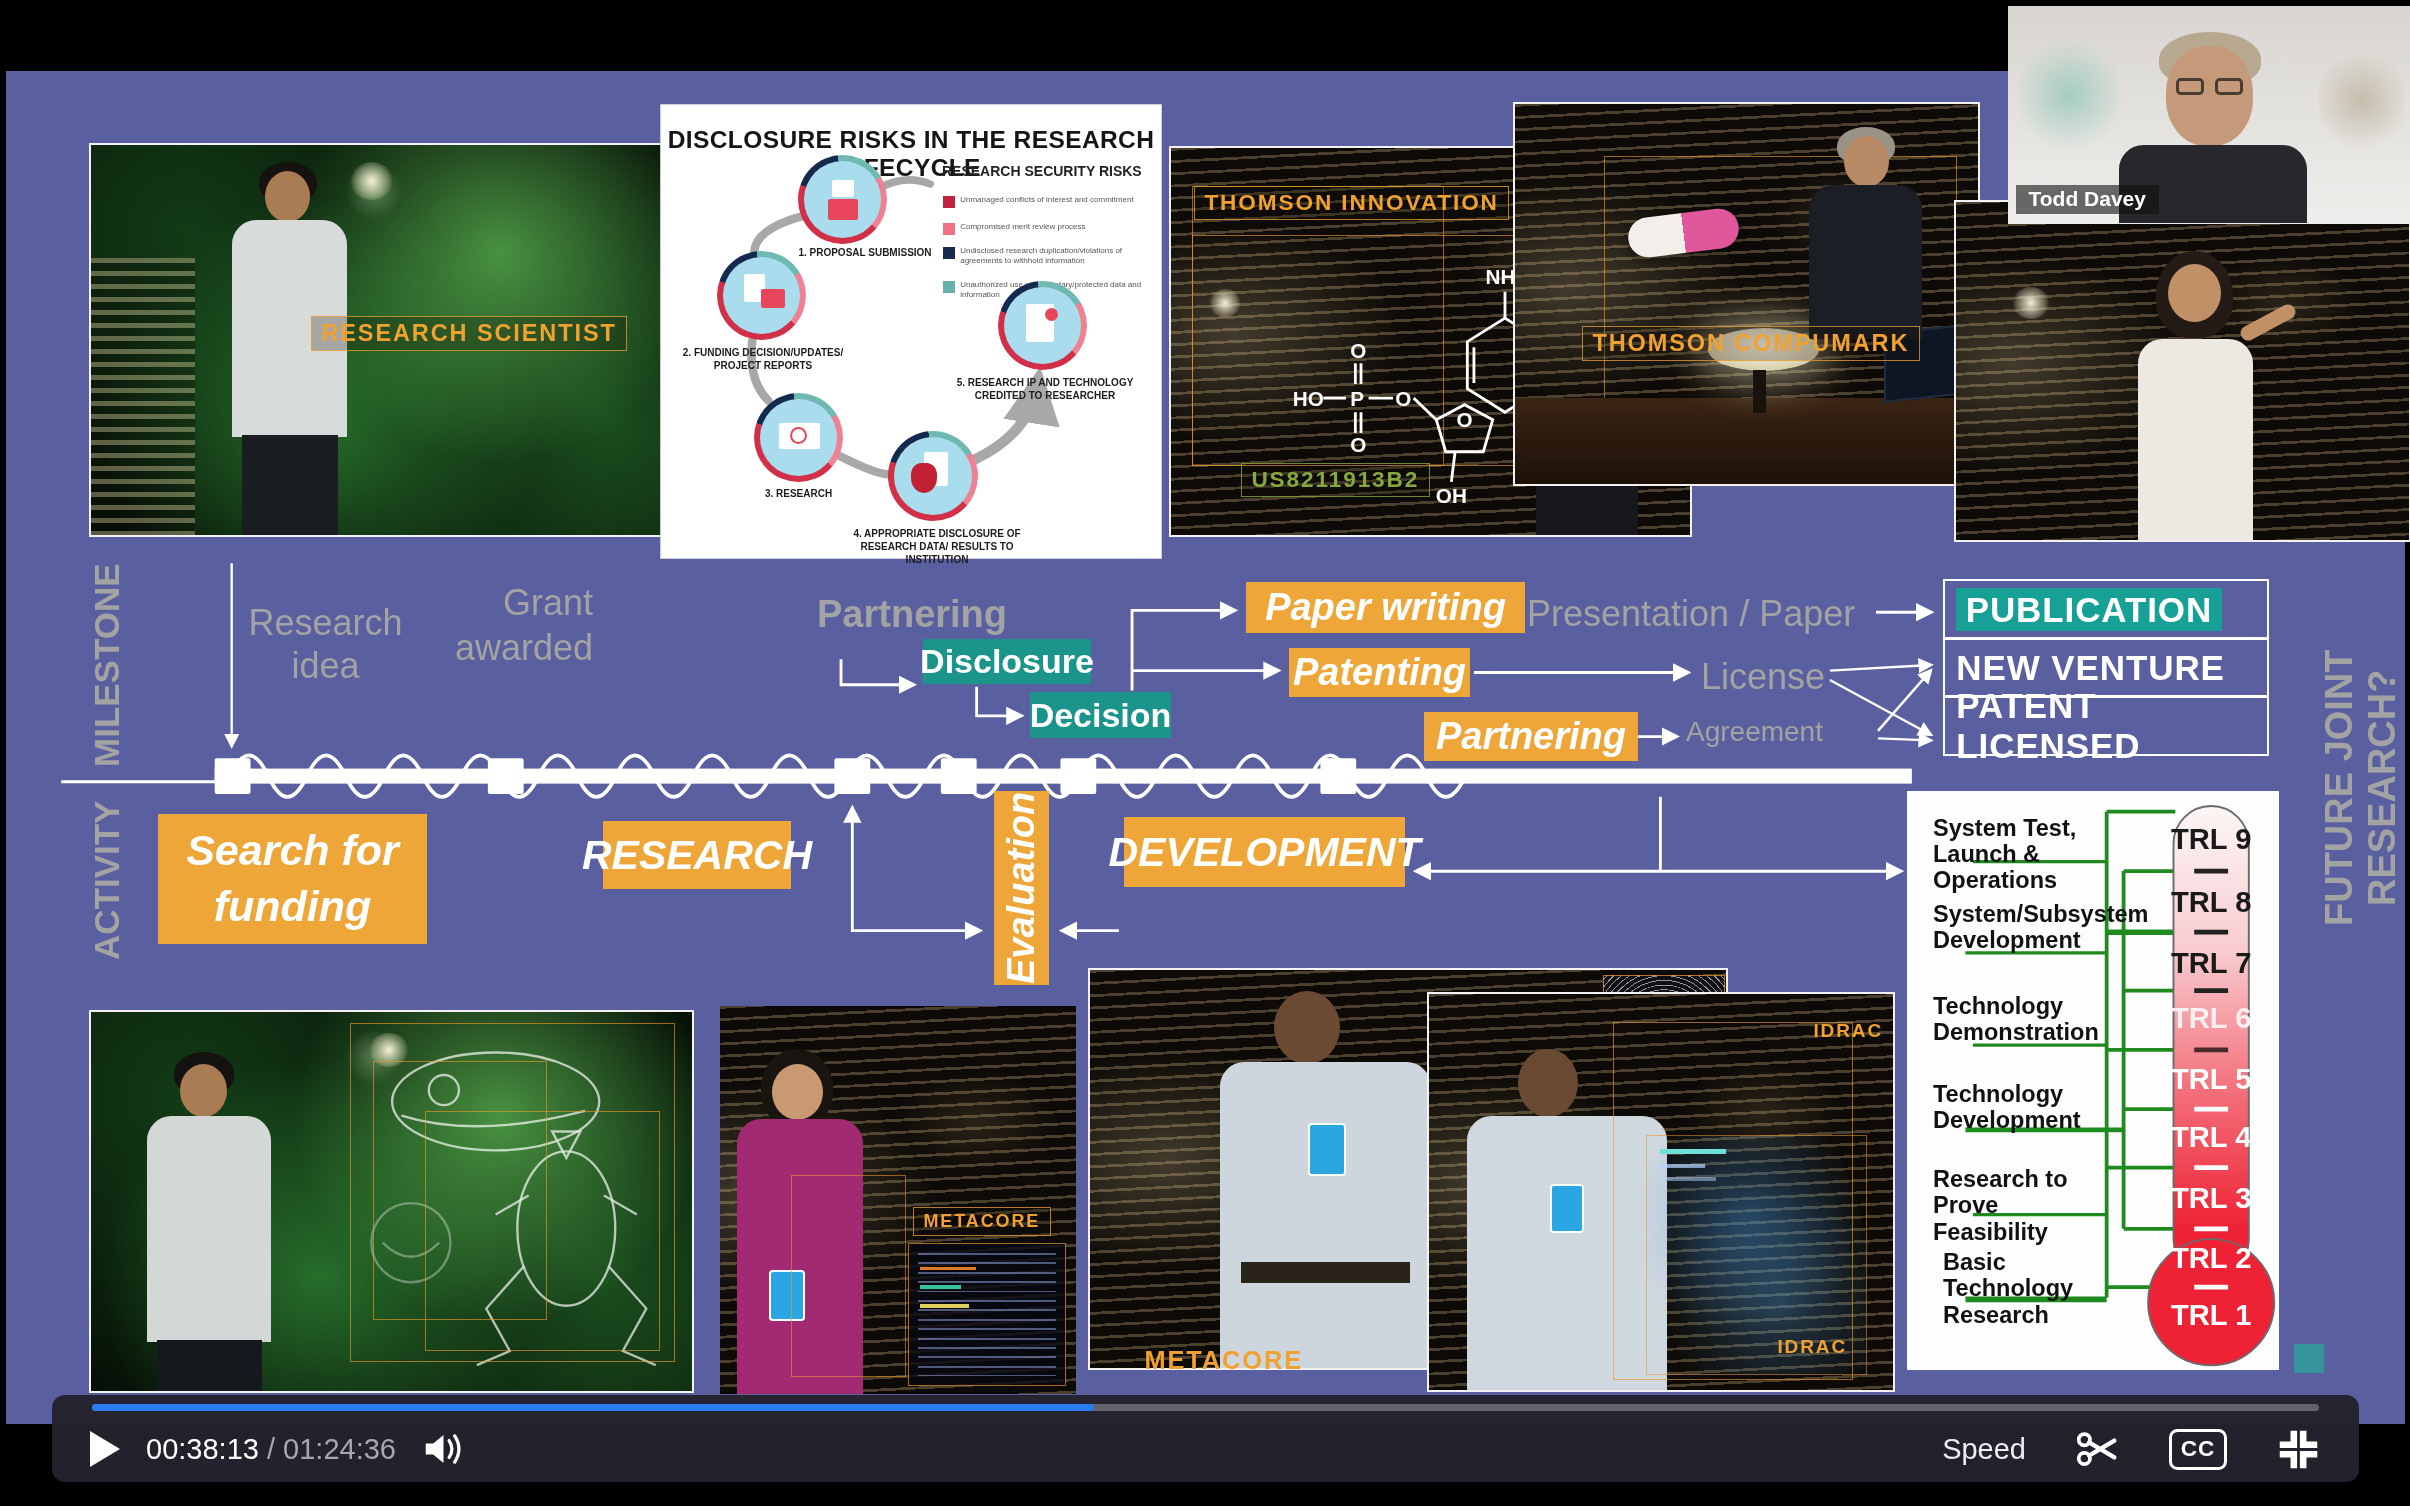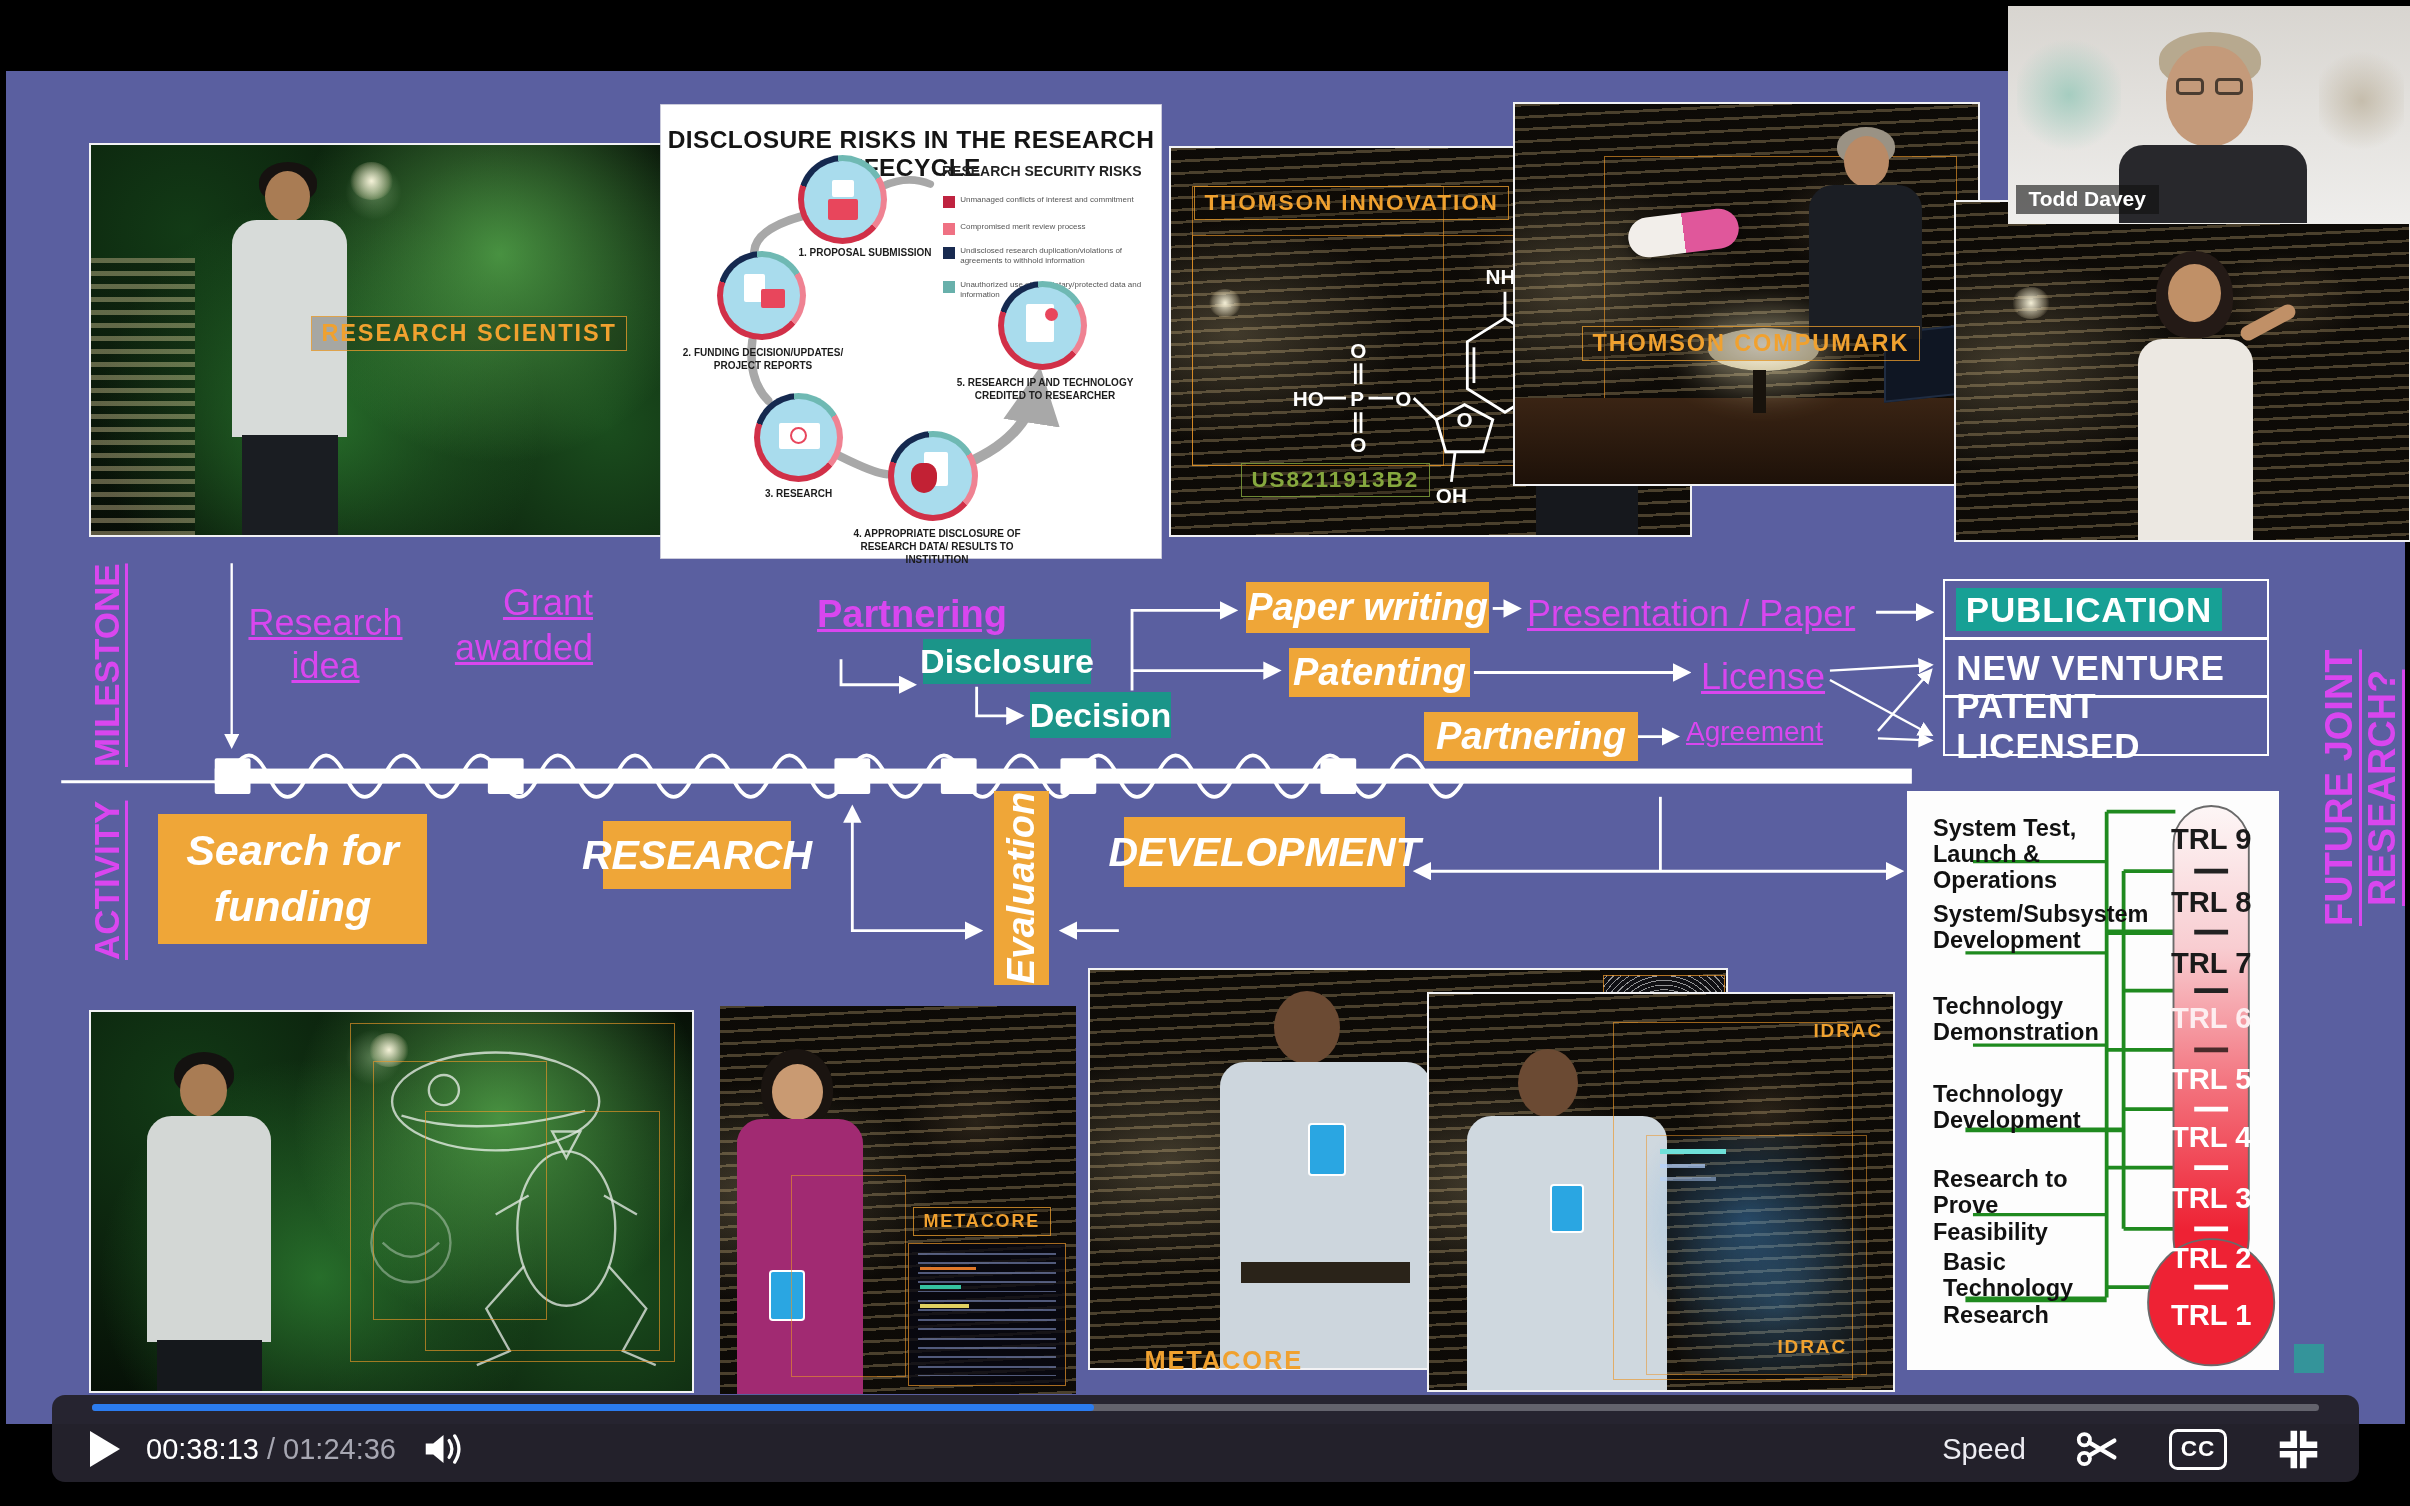--- a/index.html
+++ b/index.html
@@ -40,21 +40,21 @@
   #lc-legend-title{position:absolute;left:281px;top:58px;font-size:14px;font-weight:800;color:#222;}
   .lc-leg{position:absolute;display:flex;gap:5px;align-items:flex-start;width:200px;}
   .lc-leg .sq{width:12.2px;height:12.2px;flex:0 0 12.2px;margin-top:0.9px;}
   .lc-leg .tx{font-size:8px;line-height:1.25;color:#555;}
   .ring{position:absolute;border-radius:50%;background:conic-gradient(from 210deg,#d13048 0 22%,#15294f 22% 40%,#6fb9b3 40% 58%,#ef8292 58% 78%,#d13048 78% 100%);}
   .ring-inner{position:absolute;inset:5.6px;border-radius:50%;background:#a9dced;}
   .mini-doc{position:absolute;background:#fff;border-radius:1.9px;}
   .mini-acc{position:absolute;border-radius:1.9px;}
   .lc-step{position:absolute;font-size:10px;font-weight:700;color:#1c1c1c;text-align:center;line-height:1.3;}
   
-  .wlabel{position:absolute;color:#d946ef;z-index:6;text-decoration:underline;}
+  .wlabel{position:absolute;color:#a3a3a3;z-index:6;}
   .vtext{writing-mode:vertical-rl;transform:rotate(180deg);text-align:center;}
   .obox{position:absolute;background:var(--orange);color:#fff;font-style:italic;font-weight:700;
         display:flex;align-items:center;justify-content:center;text-align:center;z-index:6;}
   .tbox{position:absolute;background:var(--teal);color:#fff;font-weight:600;
         display:flex;align-items:center;justify-content:center;z-index:6;}
   .outcome-row{border:2.8px solid #fff;height:61px;display:flex;align-items:center;padding-left:11.3px;
         color:#fff;font-size:35px;font-weight:600;letter-spacing:0.9px;margin-top:-2.8px;}
   .outcome-row:first-child{margin-top:0;}
   .hl-teal{background:var(--pub);padding:1.9px 9.4px;}
   
@@ -440,21 +440,21 @@
   <div class="wlabel vtext" style="left:87px;top:791px;width:43px;height:179px;font-size:35px;font-weight:600;">ACTIVITY</div>
   <div class="wlabel vtext" style="left:2318px;top:561px;width:51px;height:454px;font-size:38px;font-weight:600;">FUTURE JOINT RESEARCH?</div>
 
   <div class="wlabel" style="left:240px;top:601px;width:171px;font-size:36px;text-align:center;line-height:1.2;">Research idea</div>
   <div class="wlabel" style="left:428px;top:580px;width:165px;font-size:36px;text-align:right;line-height:1.25;">Grant awarded</div>
   <div class="wlabel" style="left:817px;top:593px;width:207px;font-size:38px;font-weight:700;">Partnering</div>
 
   <div class="tbox" style="left:923px;top:639px;width:168px;height:45px;font-size:34px;">Disclosure</div>
   <div class="tbox" style="left:1030px;top:692px;width:141px;height:46px;font-size:34px;">Decision</div>
 
-  <div class="obox" style="left:1246px;top:582px;width:243px;height:51px;font-size:38px;">Paper writing</div>
+  <div class="obox" style="left:1246px;top:582px;width:279px;height:51px;font-size:38px;">Paper writing</div>
   <div class="obox" style="left:1289px;top:648px;width:181px;height:49px;font-size:38px;">Patenting</div>
   <div class="obox" style="left:1424px;top:712px;width:214px;height:49px;font-size:38px;">Partnering</div>
 
   <div class="wlabel" style="left:1527px;top:593px;width:347px;font-size:36px;">Presentation / Paper</div>
   <div class="wlabel" style="left:1697px;top:656px;width:132px;font-size:36px;text-align:center;">License</div>
   <div class="wlabel" style="left:1686px;top:716px;width:188px;font-size:28px;">Agreement</div>
 
   <div class="abs" style="left:1943px;top:579px;width:326px;z-index:6;">
     <div class="outcome-row">
         <span class="hl-teal">PUBLICATION</span>

